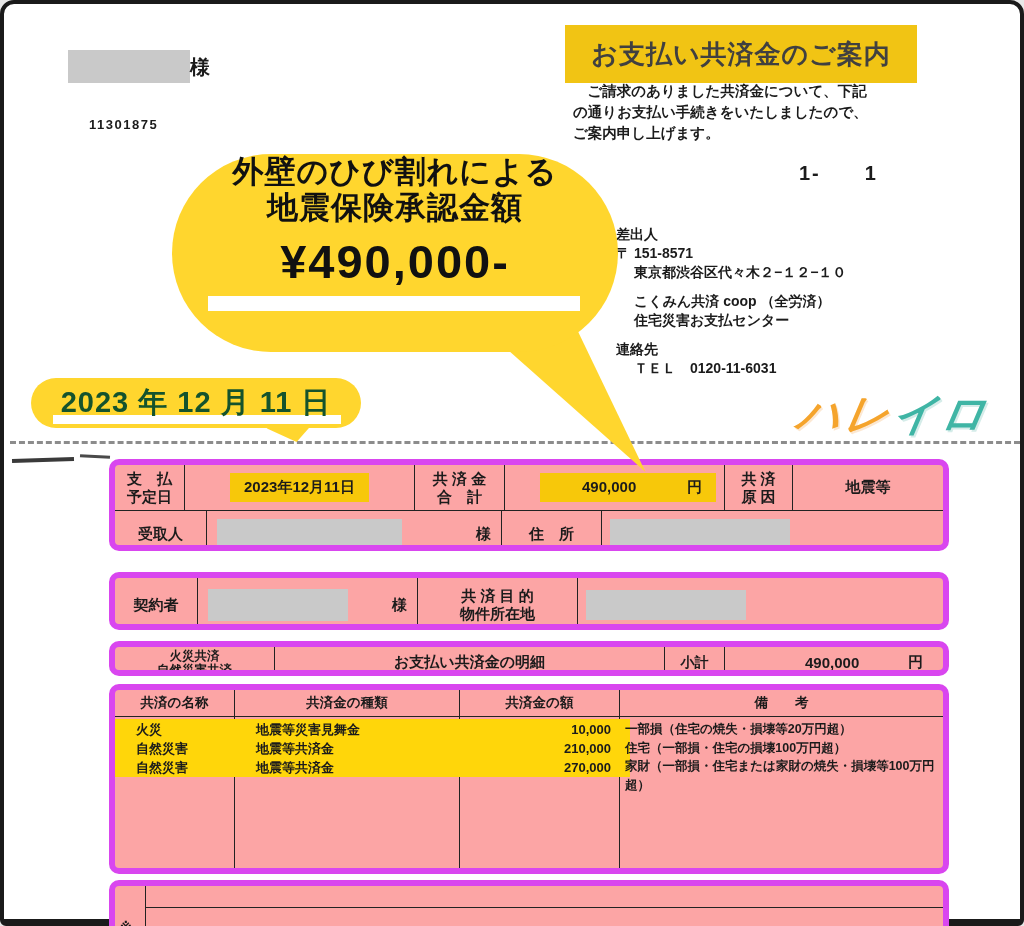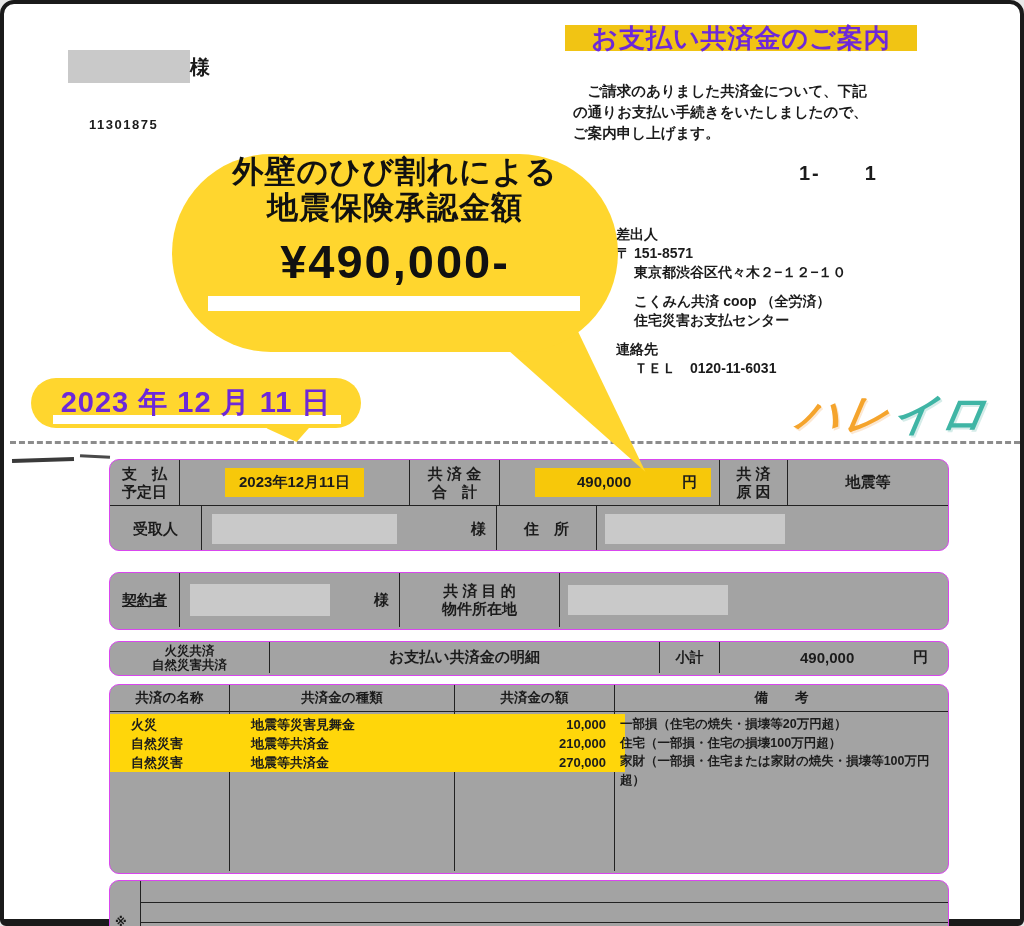--- a/index.html
+++ b/index.html
@@ -12,22 +12,22 @@
   .frame {
     position:absolute; inset:0; background:#ffffff;
     border:4px solid #1a1a1a; border-bottom-width:7px;
     border-radius:14px 14px 6px 6px;
   }
   
   .redact { background:#c9c9c9; position:absolute; }
   .name-suffix { position:absolute; left:186px; top:50px; font-size:20px; font-weight:700; }
   .doc-number { position:absolute; left:85px; top:113px; font-size:13px; letter-spacing:1.5px; font-weight:600; }
   .letter-title {
-    position:absolute; left:561px; top:21px; width:352px; height:26px;
-    background:#f1c414; color:#6d28d9; font-size:26px; font-weight:800;
+    position:absolute; left:561px; top:21px; width:352px; height:58px;
+    background:#f1c414; color:#404040; font-size:26px; font-weight:800;
     display:flex; align-items:center; justify-content:center; letter-spacing:1px;
   }
   .letter-body { position:absolute; left:569px; top:77px; width:340px; font-size:14.5px; font-weight:600; line-height:21px; }
   .page-num { position:absolute; left:795px; top:156px; font-size:20px; font-weight:600; letter-spacing:2px; }
   .sender { position:absolute; left:612px; top:221px; font-size:14px; font-weight:600; line-height:19px; }
   .sender .ind { padding-left:18px; }
   .sender .gap { height:10px; }
   
   .bubble {
     position:absolute; left:168px; top:150px; width:446px; height:198px;
@@ -40,33 +40,33 @@
   .bubble-tail {
     position:absolute; left:470px; top:300px; width:175px; height:168px;
     background:#ffd62e; clip-path:polygon(0% 0%, 56% 9%, 98% 100%, 18% 26%); z-index:2;
   }
   
   .date-badge {
     position:absolute; left:27px; top:374px; width:330px; height:50px;
     background:#ffd62e; border-radius:26px; z-index:3;
     display:flex; align-items:center; justify-content:center;
   }
-  .date-badge .txt { font-size:29px; font-weight:800; letter-spacing:1px; position:relative; z-index:2; color:#6d28d9; }
+  .date-badge .txt { font-size:29px; font-weight:800; letter-spacing:1px; position:relative; z-index:2; color:#14532d; }
   .date-underline { position:absolute; left:22px; bottom:4px; width:288px; height:9px; background:#fff; z-index:1; }
   .date-tail { position:absolute; left:252px; top:416px; width:58px; height:22px; background:#ffd62e; clip-path:polygon(0 0, 100% 10%, 70% 100%, 20% 40%); z-index:2; }
   
   .seam { position:absolute; left:6px; top:437px; width:1010px; border-top:3px dashed rgba(45,45,45,.55); }
   .smudge1 { position:absolute; left:8px; top:454px; width:62px; height:4px; background:#3a3a3a; transform:rotate(-2deg); }
   .smudge2 { position:absolute; left:76px; top:451px; width:30px; height:3px; background:#4a4a4a; transform:rotate(3deg); }
   
   .logo { position:absolute; left:793px; top:381px; font-size:44px; font-weight:900; font-style:italic; transform:skewX(-10deg); letter-spacing:3px; z-index:2; }
   .logo .p1 { color:#f5a42c; text-shadow:2px 2px 0 #ef8d1e33; }
   .logo .p2 { color:#3fb5a5; text-shadow:2px 2px 0 #2e9e9233; }
   
-  .fbox { position:absolute; left:105px; width:840px; border:1px solid #d946ef; border-radius:10px; background:#a3a3a3; overflow:hidden; }
+  .fbox { position:absolute; left:105px; width:840px; border:6px solid #d946ef; border-radius:10px; background:#fca5a5; overflow:hidden; }
   .frow { display:flex; align-items:stretch; }
   .fcell { display:flex; align-items:center; font-size:15px; font-weight:700; position:relative; }
   .br { border-right:1.5px solid #222; }
   .bb { border-bottom:1.5px solid #222; }
   .lbl2 { flex-direction:column; justify-content:center; line-height:18px; text-align:center; }
   .hl { background:#f7c80a; font-weight:700; }
   
   .box1 { top:455px; height:92px; }
   .box1 .r { height:46px; }
   
@@ -176,21 +176,21 @@
       </div>
       <div class="fcell br" style="width:100px; justify-content:center;">住　所</div>
       <div class="fcell" style="flex:1; padding-left:8px;">
         <span class="redact" style="position:static; width:180px; height:30px;"></span>
       </div>
     </div>
   </div>
 
   <div class="fbox box2">
     <div class="frow" style="height:54px;">
-      <div class="fcell br" style="width:70px; justify-content:center;text-decoration:underline;">契約者</div>
+      <div class="fcell br" style="width:83px; justify-content:center;">契約者</div>
       <div class="fcell br" style="width:220px; justify-content:space-between; padding:0 10px;">
         <span class="redact" style="position:static; width:140px; height:32px;"></span>
         <span>様</span>
       </div>
       <div class="fcell br lbl2" style="width:160px;">
         <span>共 済 目 的</span>
         <span>物件所在地</span>
       </div>
       <div class="fcell" style="flex:1; padding-left:8px;">
         <span class="redact" style="position:static; width:160px; height:30px;"></span>

